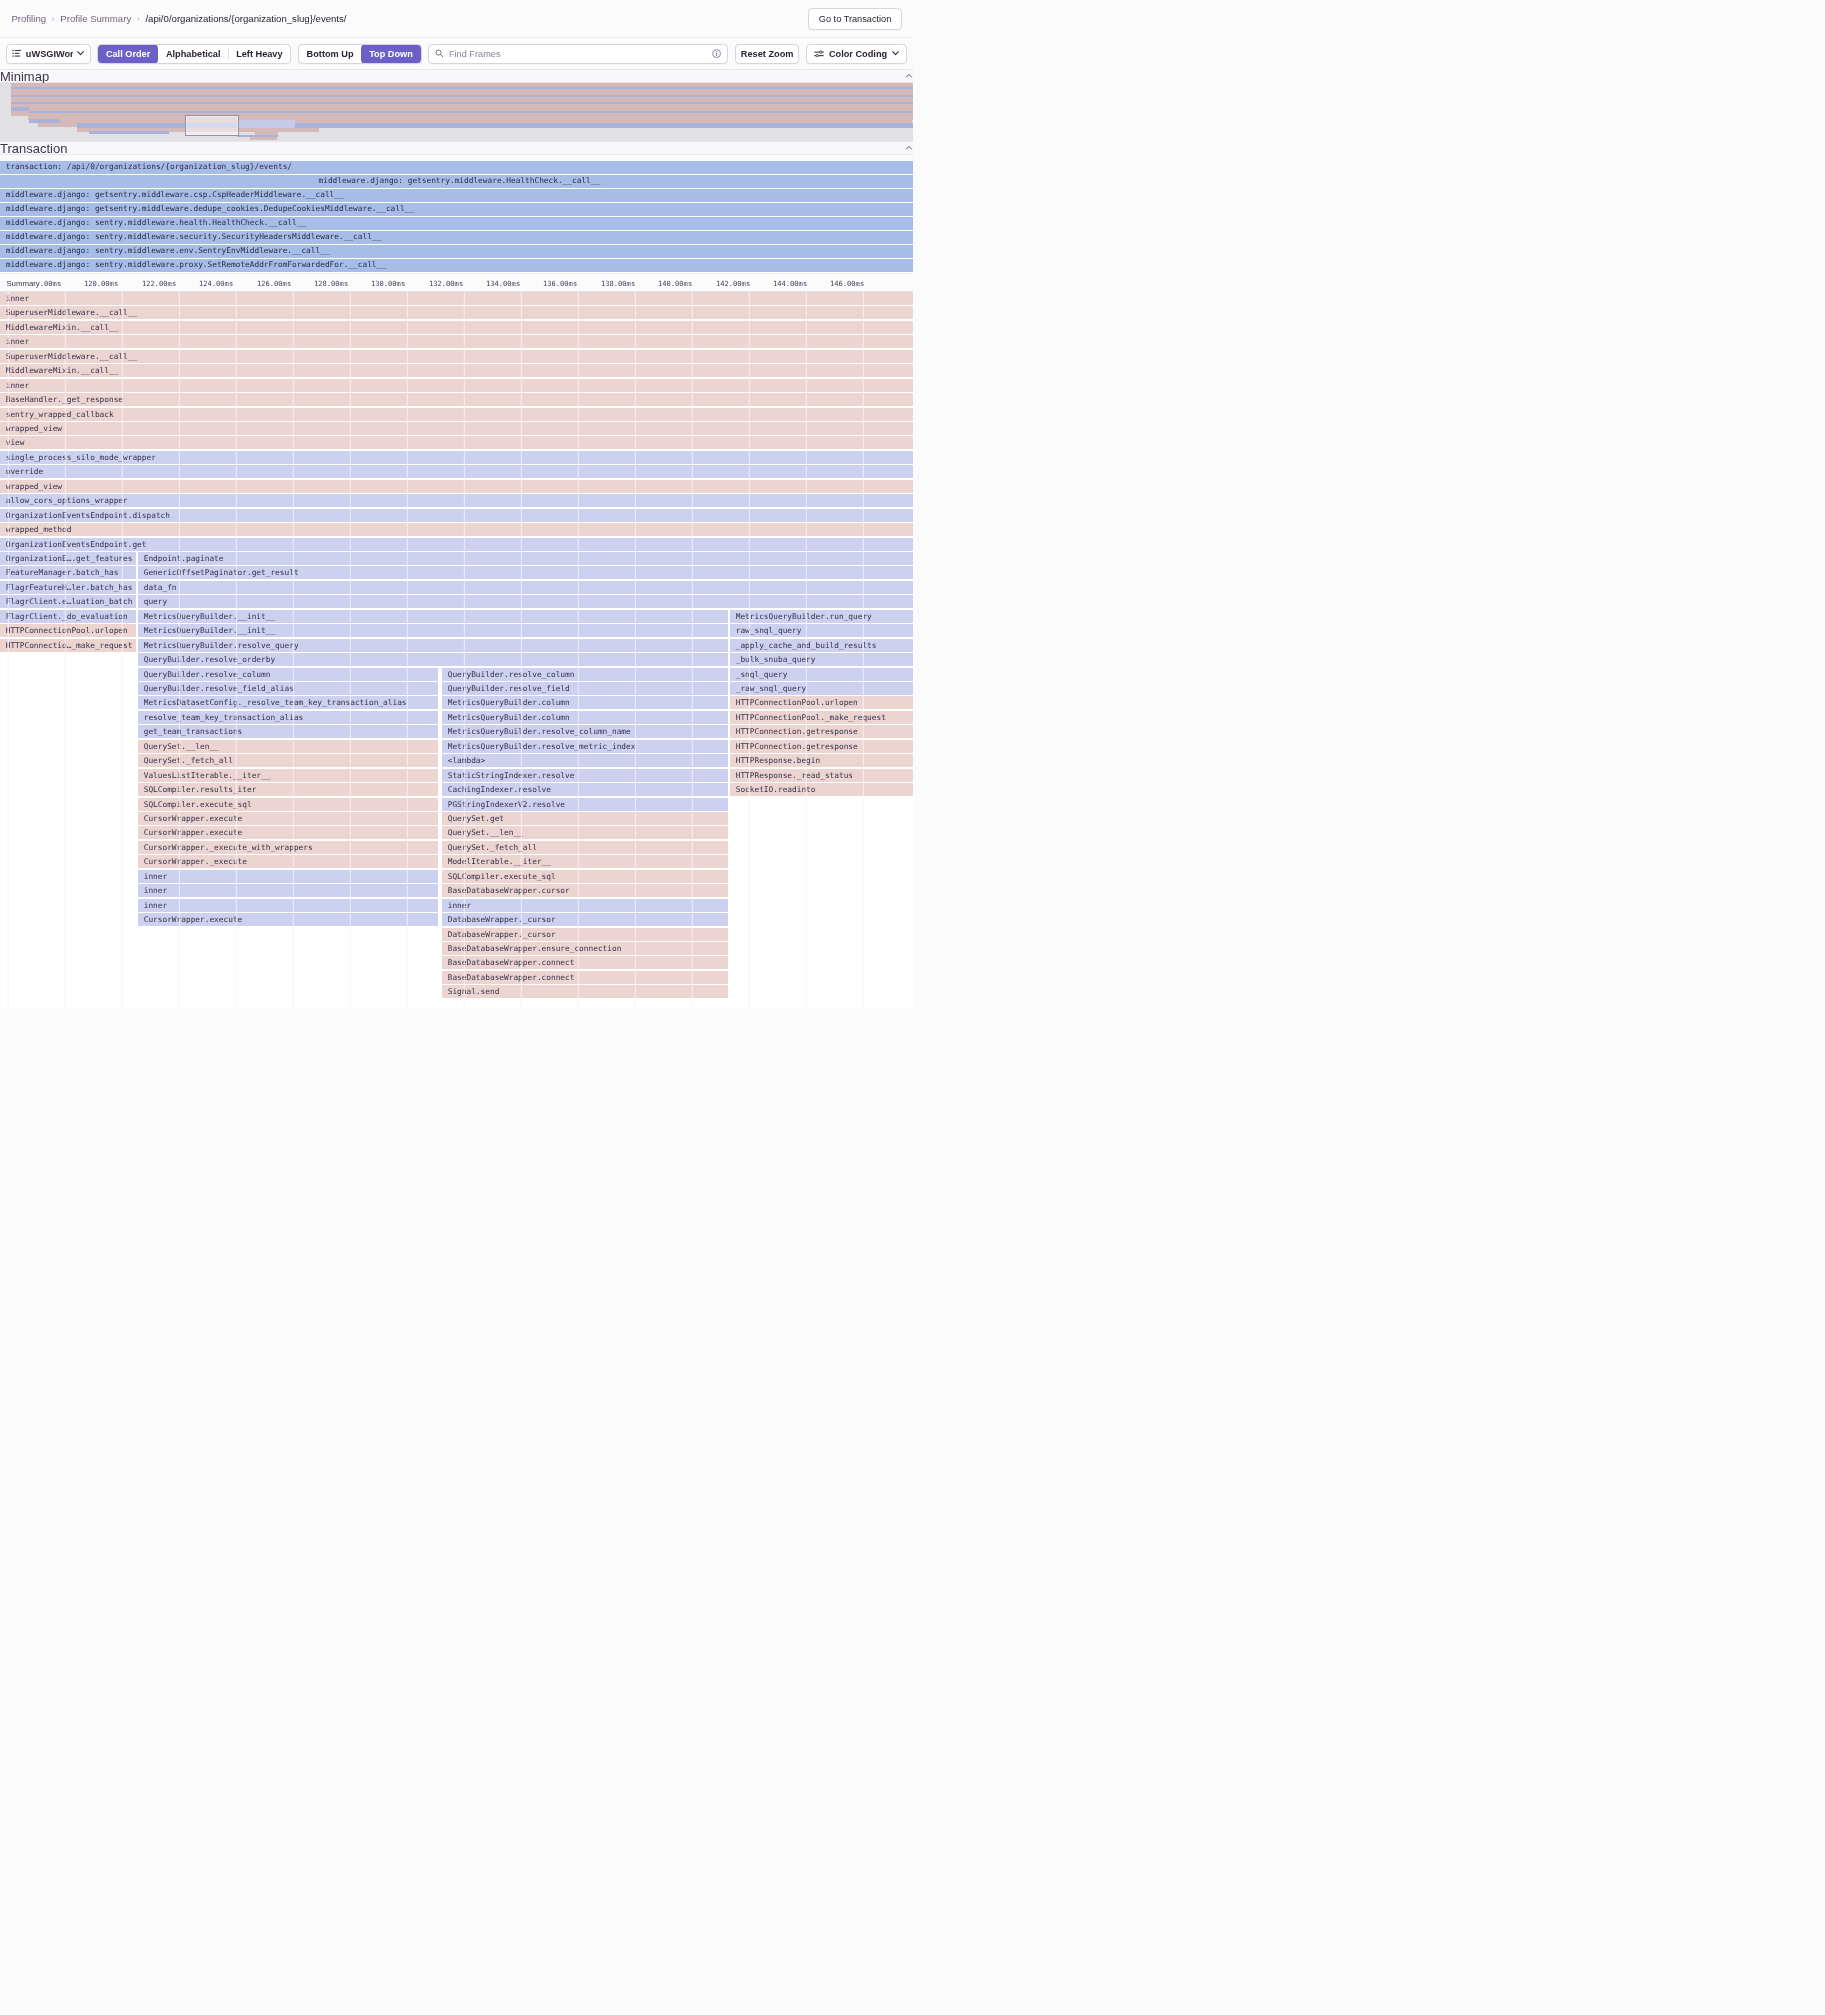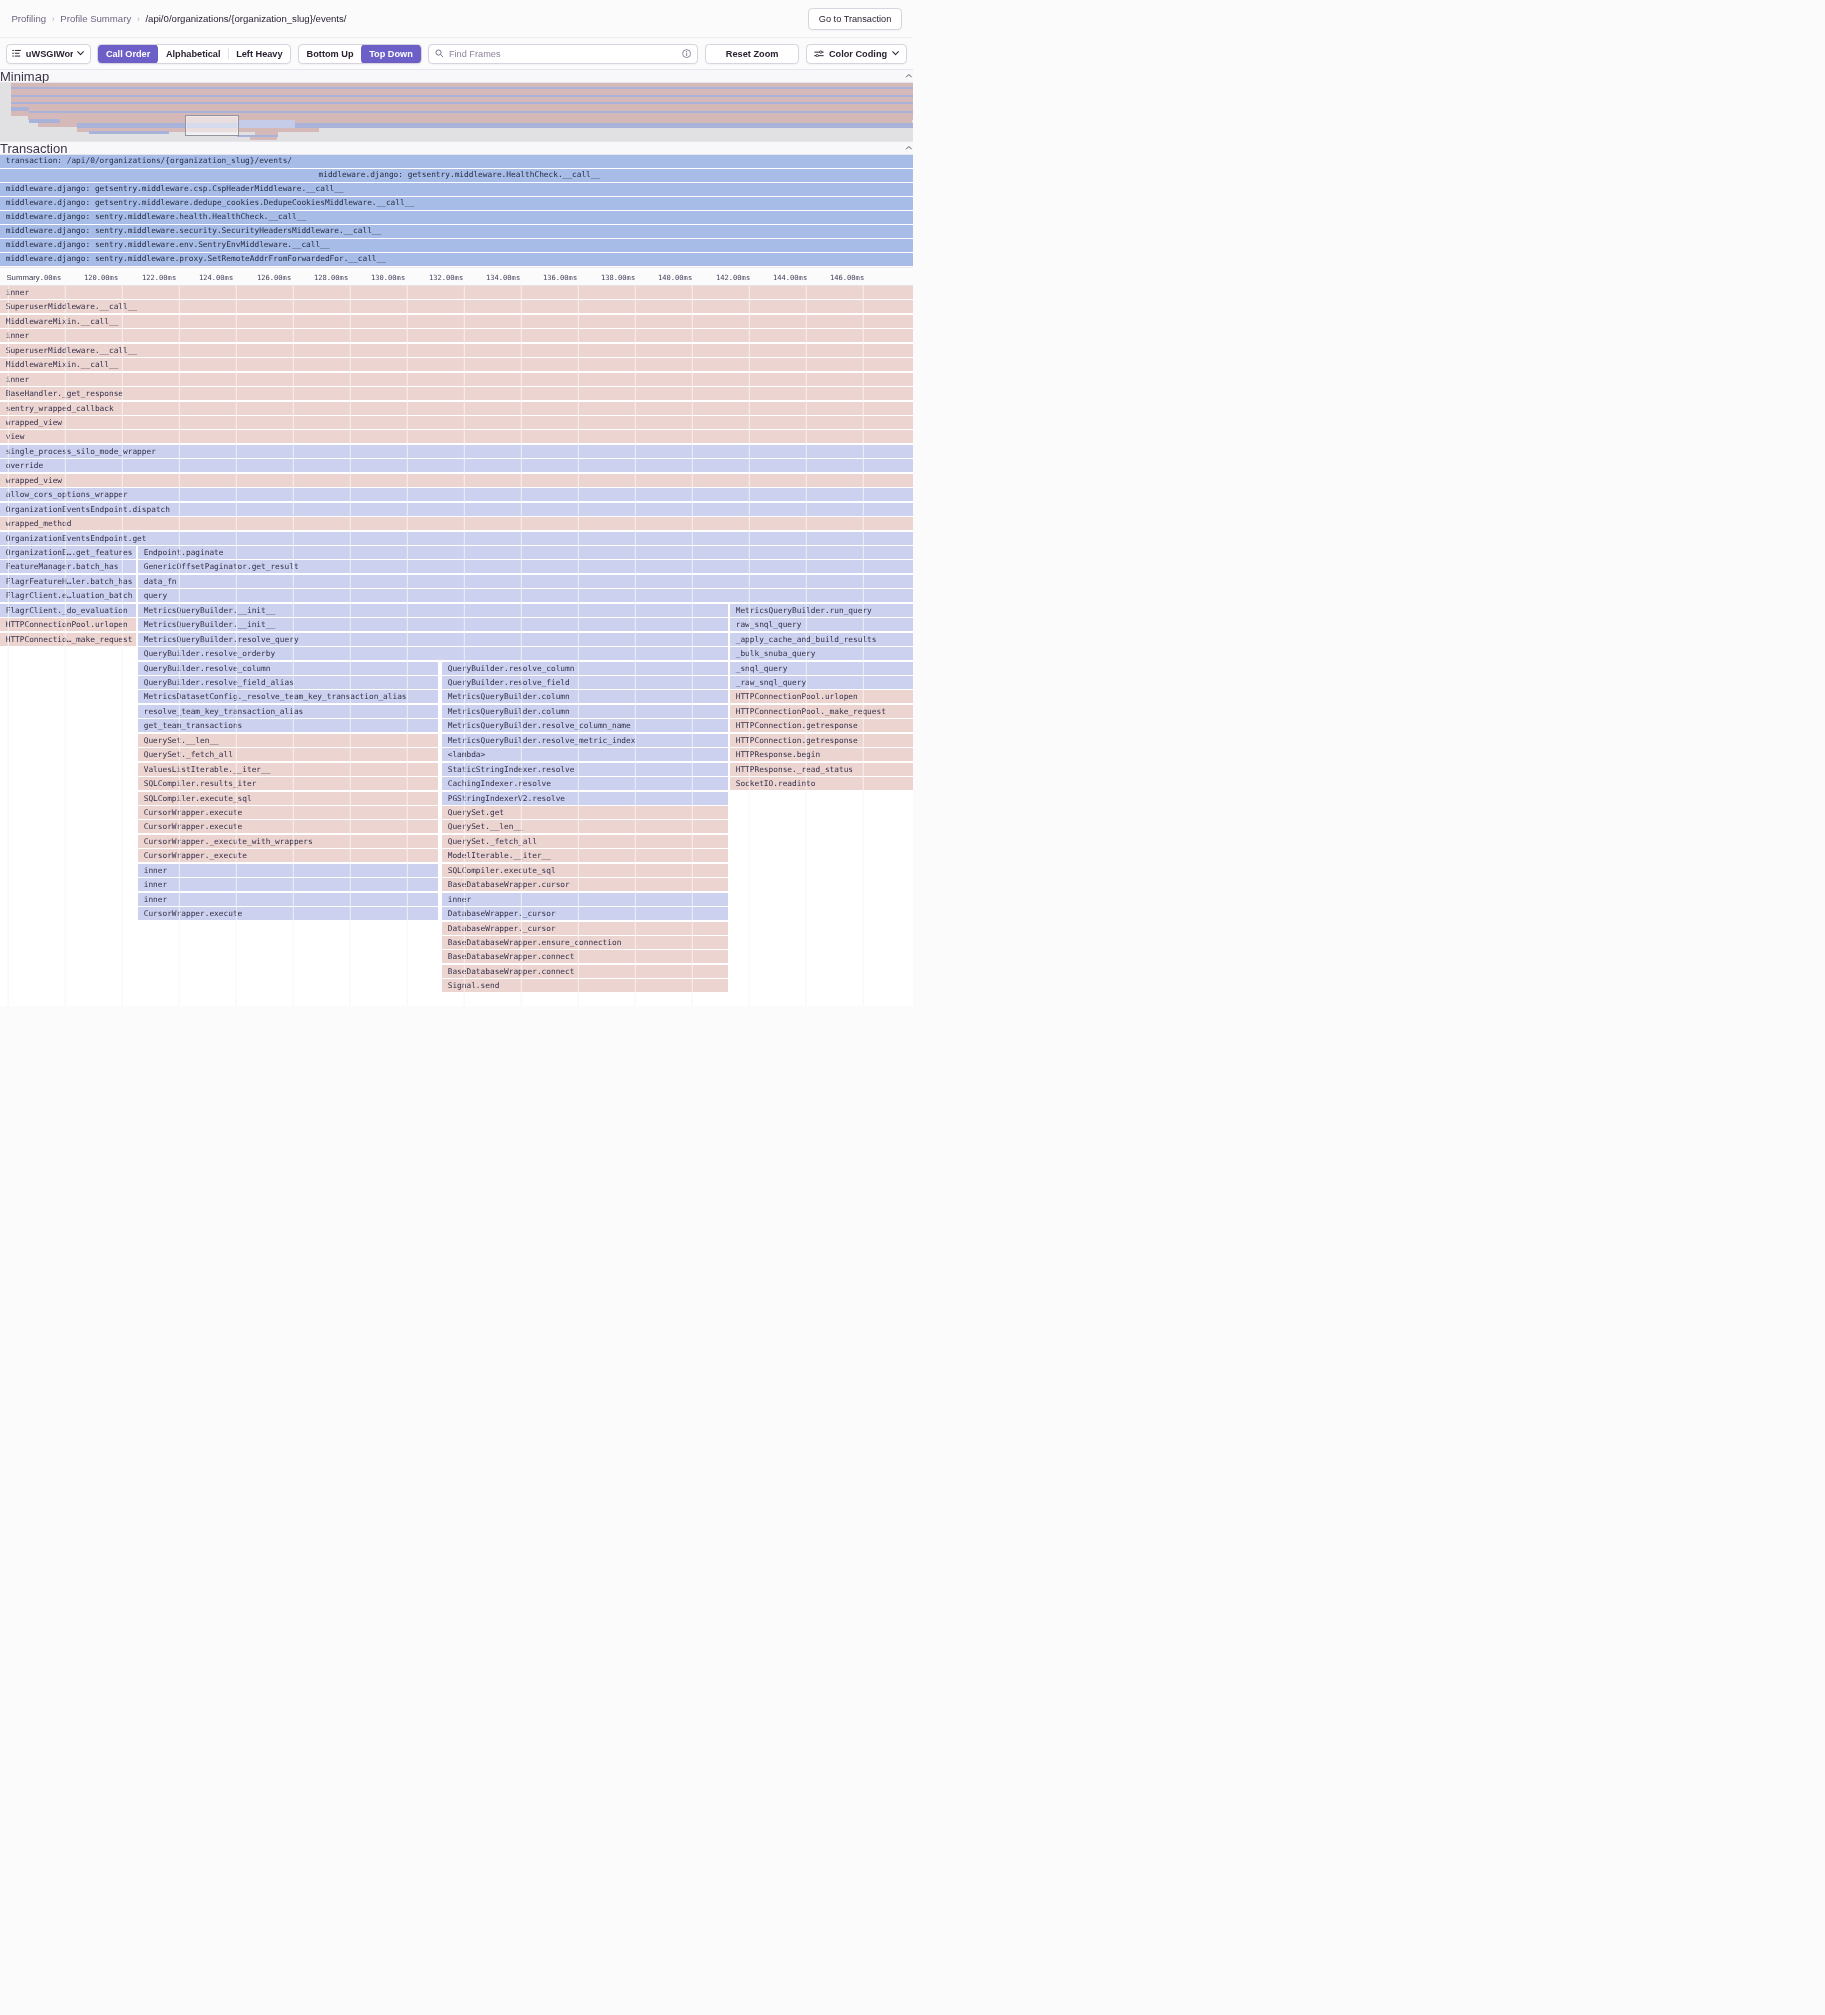--- a/index.html
+++ b/index.html
@@ -37,40 +37,40 @@
   .seg-group { padding: 0; overflow: hidden; }
   .seg { height: 20px; display: flex; align-items: center; padding: 0 7.8px;
          font-size: 9.2px; font-weight: 700; color: #2b2233; position: relative; }
   .seg.sel { background: #6c5fc7; color: #fff; border-radius: 4.3px; }
   .seg.div-left::before { content:""; position:absolute; left:0; top:4.3px; bottom:4.3px;
          width:0.7px; background:#e3dfe8; }
   .search-box { flex: 1; font-weight: 400; gap: 5px; padding: 0 6.4px; cursor: text; }
   .search-box input { border: none; outline: none; flex: 1; font-size: 9.2px;
          font-family: "Liberation Sans", sans-serif; color: #2b2233; background: transparent; }
   .search-box input::placeholder { color: #8d819c; }
-  .btn-reset { padding: 0 20px; }
+  .btn-reset { padding: 0 5px; }
   .btn-color { padding: 0 7.1px; gap: 5px; }
   .icon { display: inline-flex; flex: none; }
   
   .sec-head {
     height: 14.2px; background: #f8f8fa;
     border-top: 0.7px solid #e8e6ec; border-bottom: 0.7px solid #e8e6ec;
     display: flex; align-items: center; justify-content: space-between;
     padding: 0 0; font-size: 13px; color: #3c3548;
   }
   
   #minimap { height: 58px; background: #e1e1e4; position: relative; overflow: hidden; }
   #minimap .mbar { position: absolute; }
   .mp { background: #d5b8b8; }
   .mb { background: #a9b2d9; }
   .mb2 { background: #c5cce9; }
   #viewport { position: absolute; border: 0.7px solid #96939e;
     background: rgba(252,252,253,.55); box-shadow: 0 0 0 0.7px rgba(255,255,255,.4) inset; cursor: grab; }
   
-  #tx-rows { height: 112px; background: #fff; position: relative; }
+  #tx-rows { height: 112px; background: #fff; position: relative; margin-top: 6px; }
   .tx-row { position: absolute; left: 0; width: 913px; height: 12.5px;
     background: #a8bce8; font-family: "DejaVu Sans Mono", monospace;
     font-size: 7.8px; line-height: 12.5px; color: #262d45; padding-left: 5.7px;
     white-space: nowrap; overflow: hidden; cursor: pointer; }
   
   #ruler { height: 18.5px; background: #fbfbfc; position: relative;
     border-top: 0.7px solid #eceaef; border-bottom: 0.7px solid #e5e2e9; overflow: hidden; }
   .tick-label { position: absolute; top: 4.3px; font-family: "DejaVu Sans Mono", monospace;
     font-size: 7.1px; color: #43405a; white-space: nowrap; }
   #profile-chip { position: absolute; left: 0; top: 0; height: 100%; padding: 4.3px 1.4px 0 6.4px;

